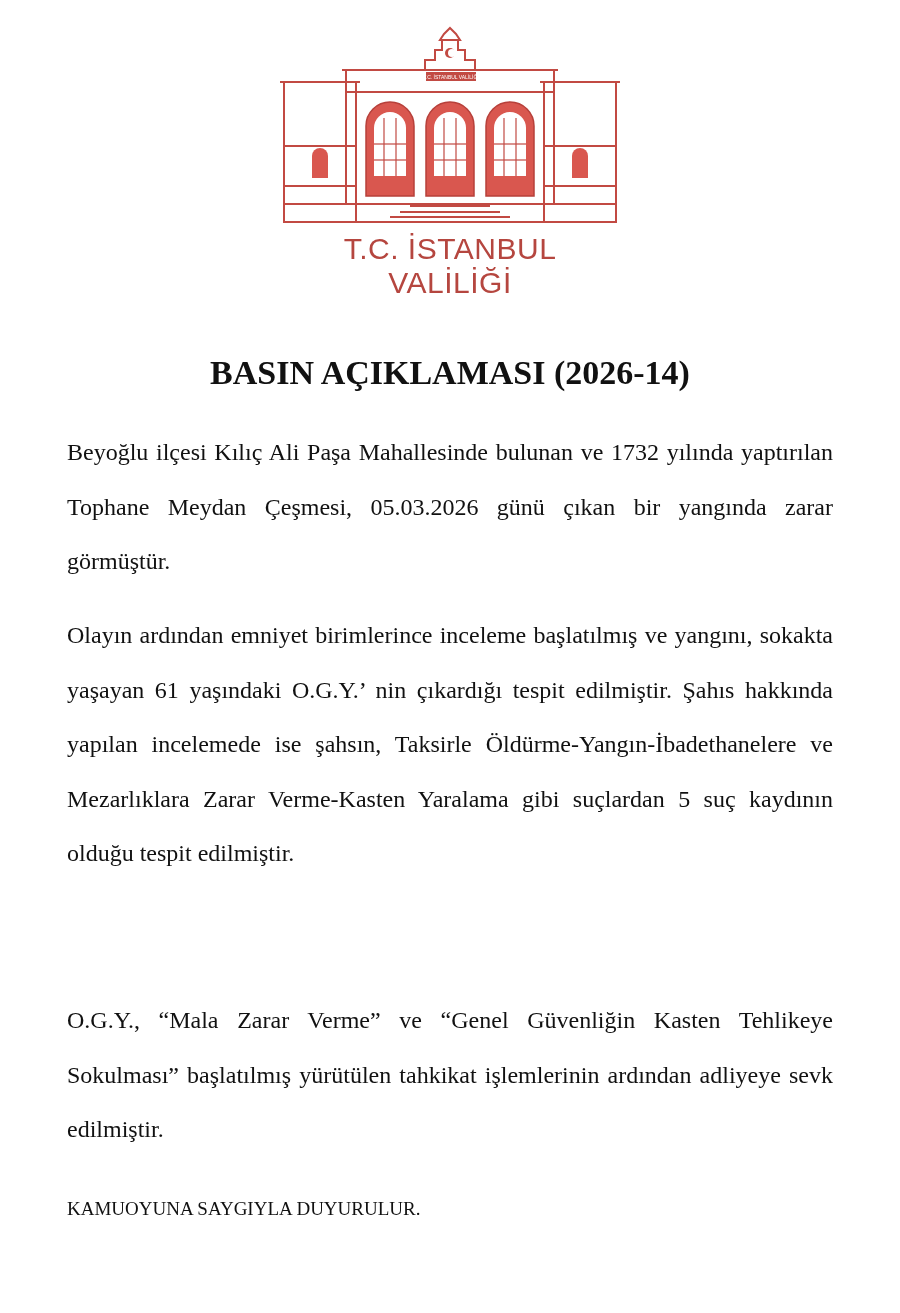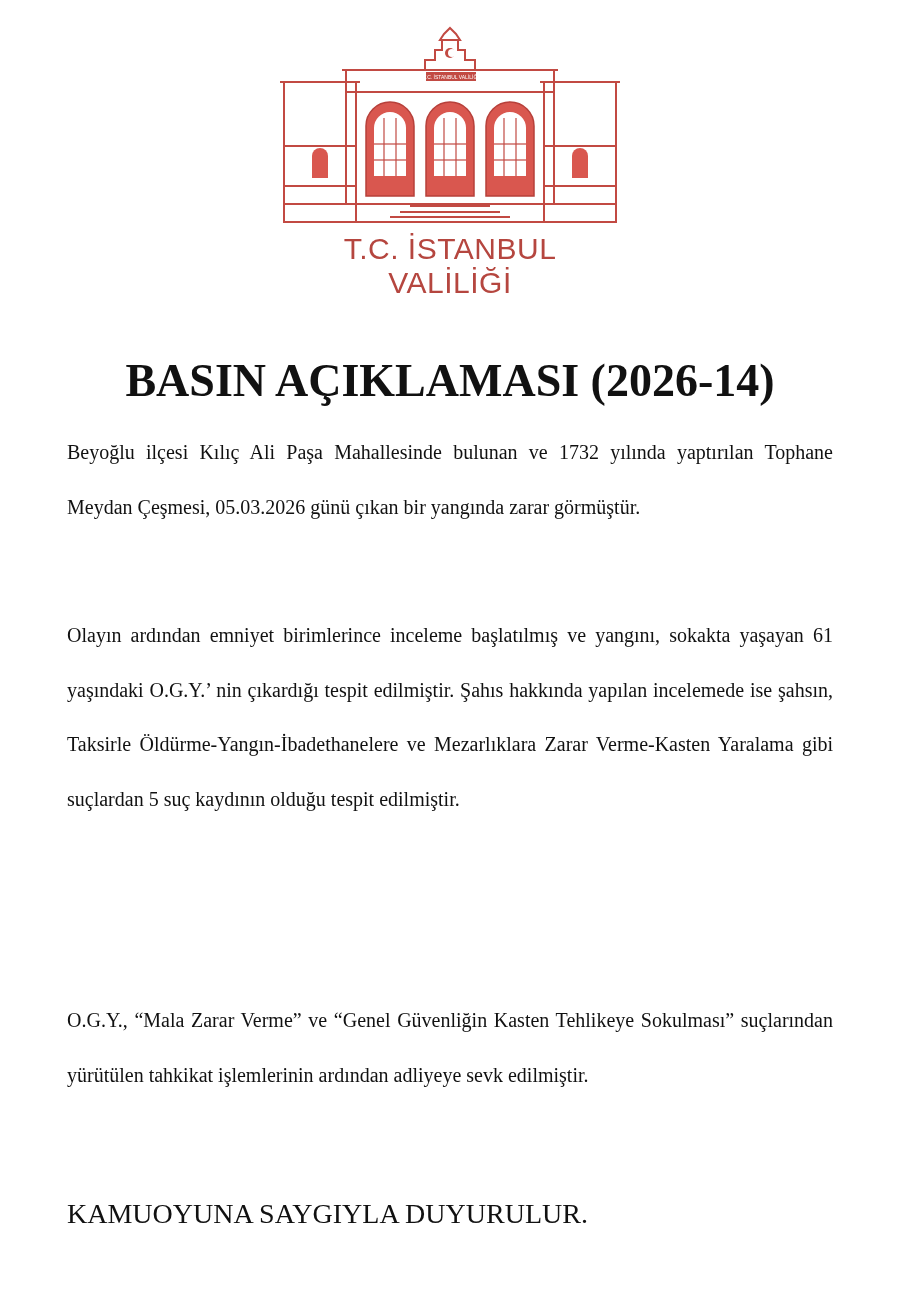--- a/index.html
+++ b/index.html
@@ -1,26 +1,26 @@
 <!DOCTYPE html>
 <html><head>
 <meta charset="utf-8">
 <style>
   html, body { margin:0; padding:0; background:#ffffff; }
   body { width:900px; height:1313px; position:relative; overflow:hidden; font-family:"Liberation Serif", serif; color:#111; }
   .logo { position:absolute; left:280px; top:26px; width:340px; height:245px; }
   .logo svg { display:block; }
   .logo-caption { position:absolute; left:0; right:0; top:206px; text-align:center; font-family:"Liberation Sans", sans-serif; font-size:30px; color:#b5463f; letter-spacing:0.5px; }
-  .title { position:absolute; left:0; right:0; top:354px; text-align:center; font-weight:bold; font-size:46px; color:#111; }
-  .body { position:absolute; left:67px; width:766px; font-size:20px; line-height:54.5px; text-align:justify; }
+  .title { position:absolute; left:0; right:0; top:354px; text-align:center; font-weight:bold; font-size:34px; color:#111; }
+  .body { position:absolute; left:67px; width:766px; font-size:24px; line-height:54.5px; text-align:justify; }
   .para { margin:0; }
   #p1 { top:425px; }
   #p2 { top:608px; }
   #p3 { top:993px; }
-  #closing { position:absolute; left:67px; top:1198px; font-size:28px; }
+  #closing { position:absolute; left:67px; top:1198px; font-size:19px; }
 </style>
 </head>
 <body>
 
 <div class="logo">
   <svg width="340" height="205" viewBox="0 0 340 205">
     <g fill="none" stroke="#c24a43" stroke-width="2">
 
       <rect x="4" y="56" width="72" height="140"></rect>
       <rect x="264" y="56" width="72" height="140"></rect>
@@ -81,15 +81,15 @@
       <path d="M292,152 L292,130 A8,8 0 0 1 308,130 L308,152 Z"></path>
     </g>
   </svg>
   <div class="logo-caption">T.C. İSTANBUL VALİLİĞİ</div>
 </div>
 
 <h1 class="title" style="margin:0;">BASIN AÇIKLAMASI (2026-14)</h1>
 
 <p class="body para" id="p1">Beyoğlu ilçesi Kılıç Ali Paşa Mahallesinde bulunan ve 1732 yılında yaptırılan Tophane Meydan Çeşmesi, 05.03.2026 günü çıkan bir yangında zarar görmüştür.</p>
 <p class="body para" id="p2">Olayın ardından emniyet birimlerince inceleme başlatılmış ve yangını, sokakta yaşayan 61 yaşındaki O.G.Y.’ nin çıkardığı tespit edilmiştir. Şahıs hakkında yapılan incelemede ise şahsın, Taksirle Öldürme-Yangın-İbadethanelere ve Mezarlıklara Zarar Verme-Kasten Yaralama gibi suçlardan 5 suç kaydının olduğu tespit edilmiştir.</p>
-<p class="body para" id="p3">O.G.Y., “Mala Zarar Verme” ve “Genel Güvenliğin Kasten Tehlikeye Sokulması” suçlarından yürütülen tahkikat işlemlerinin ardından adliyeye sevk edilmiştir.</p>
+<p class="body para" id="p3">O.G.Y., “Mala Zarar Verme” ve “Genel Güvenliğin Kasten Tehlikeye Sokulması” başlatılmış yürütülen tahkikat işlemlerinin ardından adliyeye sevk edilmiştir.</p>
 
 <div id="closing">KAMUOYUNA SAYGIYLA DUYURULUR.</div>
 
 </body></html>

